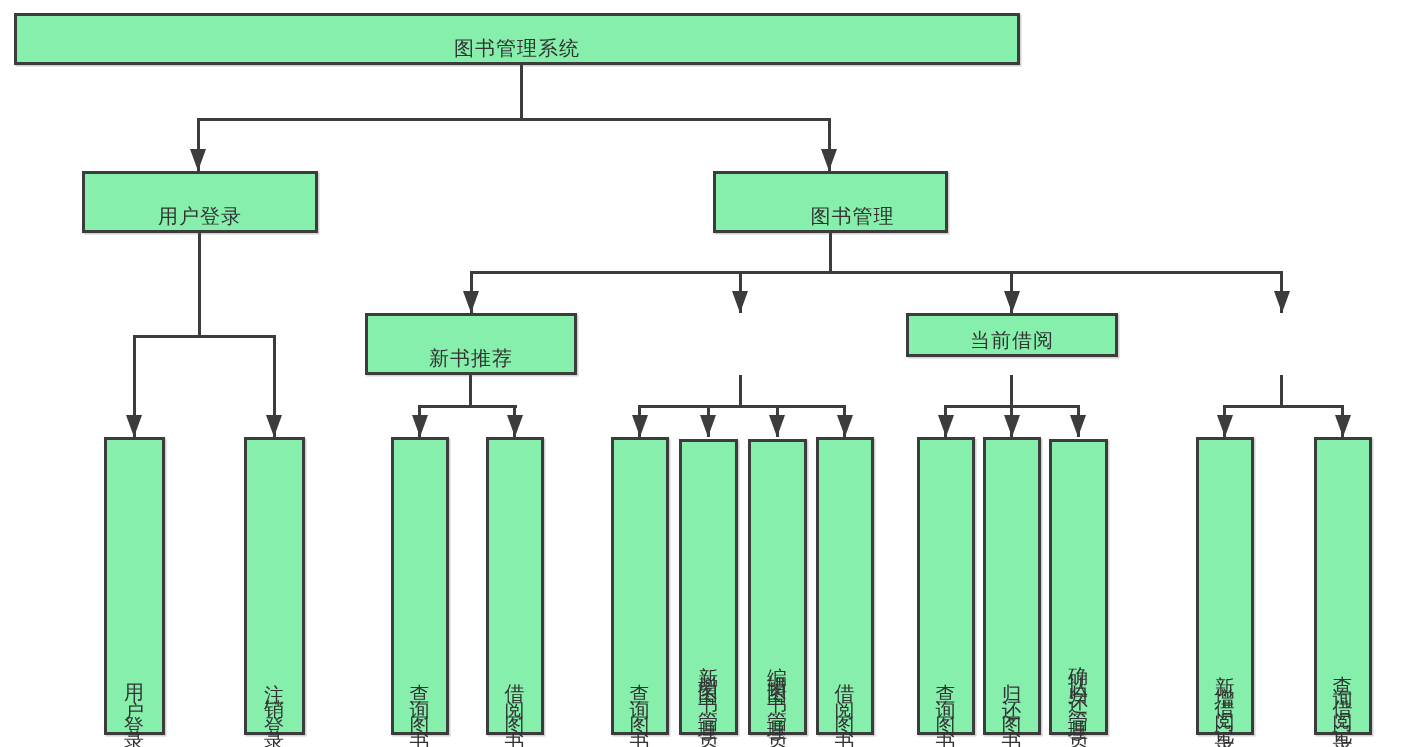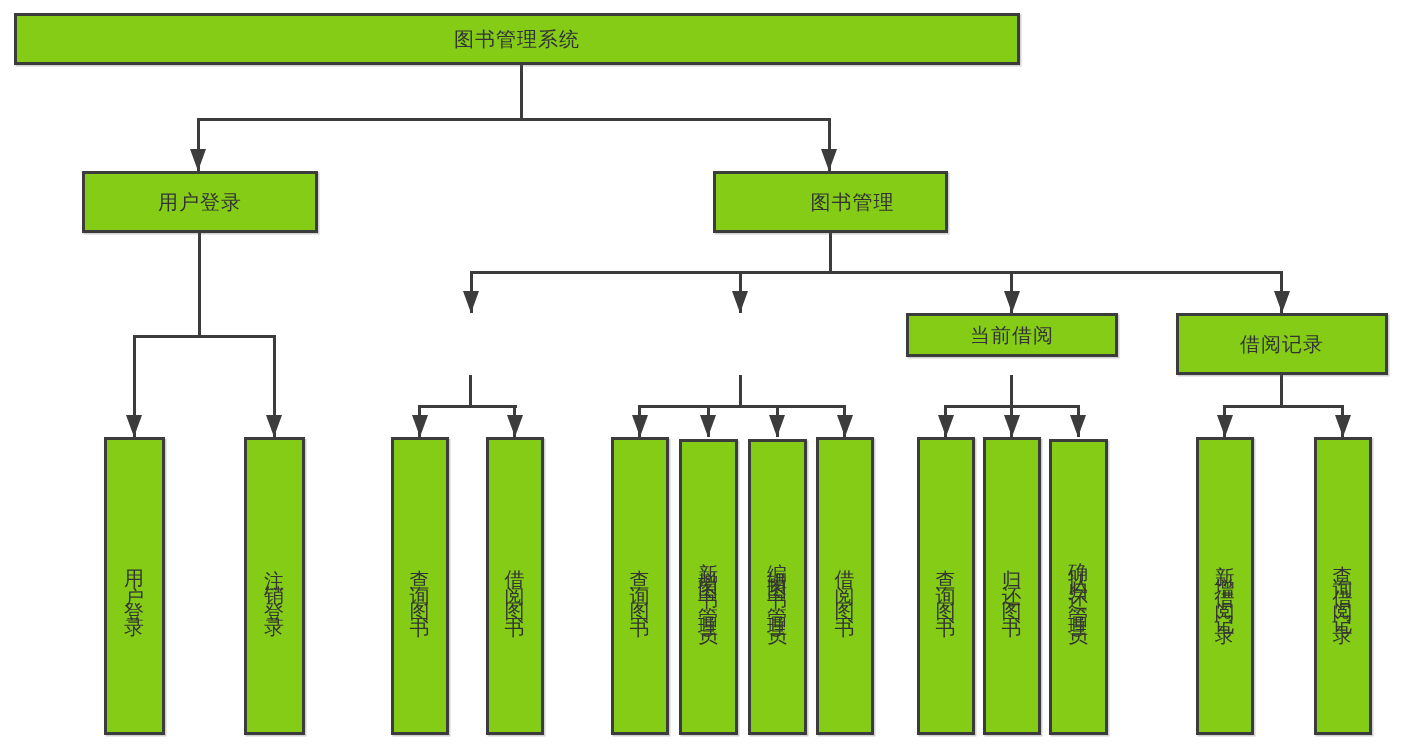--- a/index.html
+++ b/index.html
@@ -7,24 +7,24 @@
     --text:#333333;
     --bg:#ffffff;
     --wm:#b8b8b8;
   }
   html,body{margin:0;padding:0;background:var(--bg);}
   #canvas{
     position:relative;width:1405px;height:747px;background:var(--bg);
     font-family:"Liberation Sans","DejaVu Sans",sans-serif;overflow:hidden;
   }
   .node{
-    position:absolute;box-sizing:border-box;background:#84cc16;
+    position:absolute;box-sizing:border-box;background:#86efac;
     border:3px solid var(--line);
     box-shadow:1.5px 1.5px 0 rgba(90,90,90,.28);
-    display:flex;align-items:center;justify-content:center;
+    display:flex;align-items:flex-end;justify-content:center;
   }
   .h-label{
     font-size:20px;color:var(--text);white-space:nowrap;letter-spacing:1px;
   }
   .v-label{
     writing-mode:vertical-rl;text-orientation:mixed;
     font-size:20px;color:var(--text);line-height:1;
   }
   .sp16{letter-spacing:16px;}
   .sp12{letter-spacing:12px;}
@@ -110,25 +110,25 @@
     <span class="h-label">图书管理系统</span>
   </div>
 
   <div class="node" style="left:82px;top:171px;width:236px;height:62px;">
     <span class="h-label">用户登录</span>
   </div>
   <div class="node" style="left:713px;top:171px;width:235px;height:62px;padding-left:44px;">
     <span class="h-label">图书管理</span>
   </div>
 
+  <div class="node" style="left:365px;top:313px;width:212px;height:62px;">
+    <span class="h-label">新书推荐</span>
+  </div>
   <div class="node" style="left:906px;top:313px;width:212px;height:44px;">
     <span class="h-label">当前借阅</span>
-  </div>
-  <div class="node" style="left:1176px;top:313px;width:212px;height:62px;">
-    <span class="h-label">借阅记录</span>
   </div>
 
   <div class="node" style="left:104px;top:437px;width:61px;height:298px;">
     <span class="v-label sp16">用户登录</span>
   </div>
   <div class="node" style="left:244px;top:437px;width:61px;height:298px;">
     <span class="v-label sp16">注销登录</span>
   </div>
 
   <div class="node" style="left:391px;top:437px;width:58px;height:298px;">

